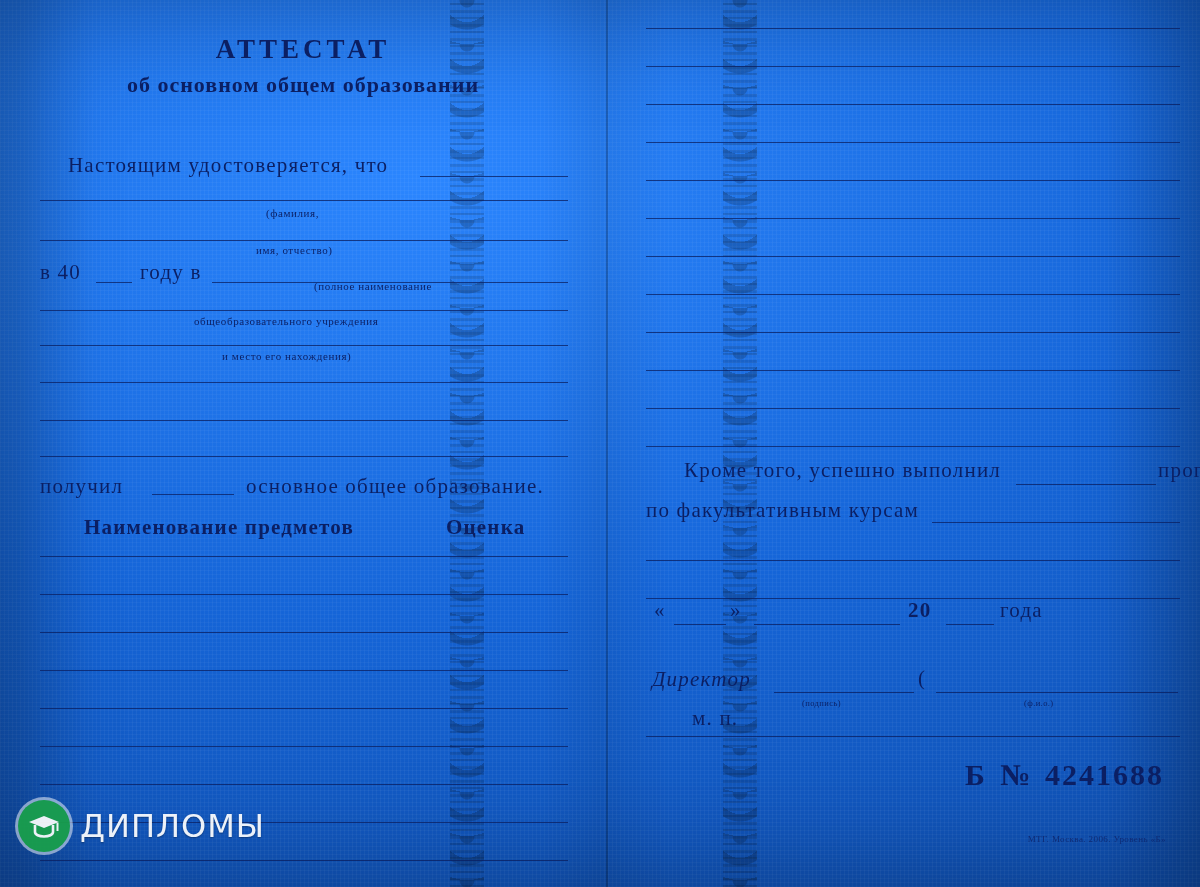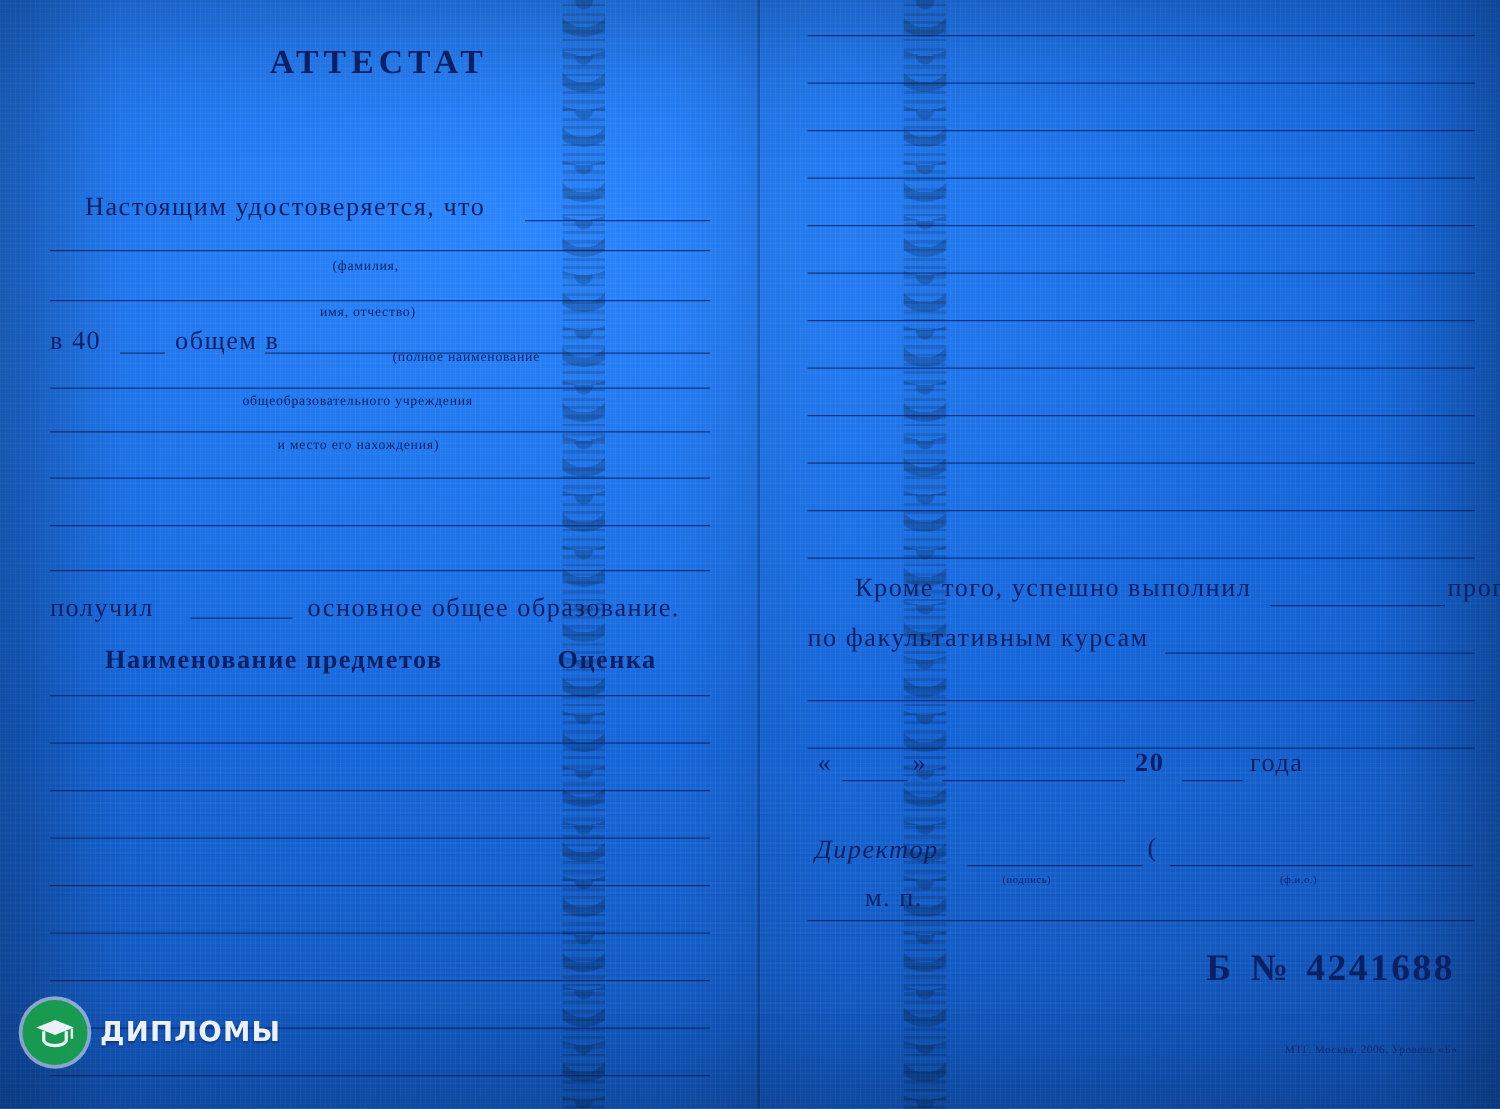--- a/index.html
+++ b/index.html
@@ -88,50 +88,51 @@
     position:absolute;left:18px;top:800px;display:flex;align-items:center;gap:10px;
     opacity:.92;
   }
   .wm-badge{
     width:52px;height:52px;border-radius:50%;
     background:#19a14a;display:flex;align-items:center;justify-content:center;
     box-shadow:0 0 0 3px rgba(255,255,255,.55);
   }
   .wm-text{
     font-family:"DejaVu Sans", sans-serif;
-    font-size:22px;font-weight:bold;color:#ffffff;
+    font-size:32px;font-weight:normal;color:#ffffff;
     letter-spacing:1px;text-shadow:0 1px 2px rgba(0,0,0,.35);
   }
 </style>
 </head>
 <body>
 
 <div class="page">
 
   <div class="shade"></div>
   <div class="strip s1"></div>
   <div class="strip s2"></div>
   <div class="vsplit"></div>
 
   <div class="col left">
 
     <div class="title t1 ink">АТТЕСТАТ</div>
+    <div class="title t2 ink">об основном общем образовании</div>
 
     <div class="txt big" style="left:68px;top:153px;">Настоящим удостоверяется, что</div>
     <div class="line" style="left:420px;top:176px;width:148px;"></div>
 
     <div class="line" style="left:40px;top:200px;width:528px;"></div>
     <div class="txt small" style="left:266px;top:207px;">(фамилия,</div>
 
     <div class="line" style="left:40px;top:240px;width:528px;"></div>
     <div class="txt small" style="left:256px;top:244px;text-align:right;">имя, отчество)</div>
 
     <div class="txt big" style="left:40px;top:260px;">в 40</div>
     <div class="line" style="left:96px;top:282px;width:36px;"></div>
-    <div class="txt big" style="left:140px;top:260px;">общем в</div>
+    <div class="txt big" style="left:140px;top:260px;">году в</div>
     <div class="line" style="left:212px;top:282px;width:356px;"></div>
     <div class="txt small" style="left:314px;top:280px;">(полное наименование</div>
 
     <div class="line" style="left:40px;top:310px;width:528px;"></div>
     <div class="txt small" style="left:194px;top:315px;text-align:center;">общеобразовательного  учреждения</div>
 
     <div class="line" style="left:40px;top:345px;width:528px;"></div>
     <div class="txt small" style="left:222px;top:350px;">и место  его  нахождения)</div>
 
     <div class="line" style="left:40px;top:382px;width:528px;"></div>

